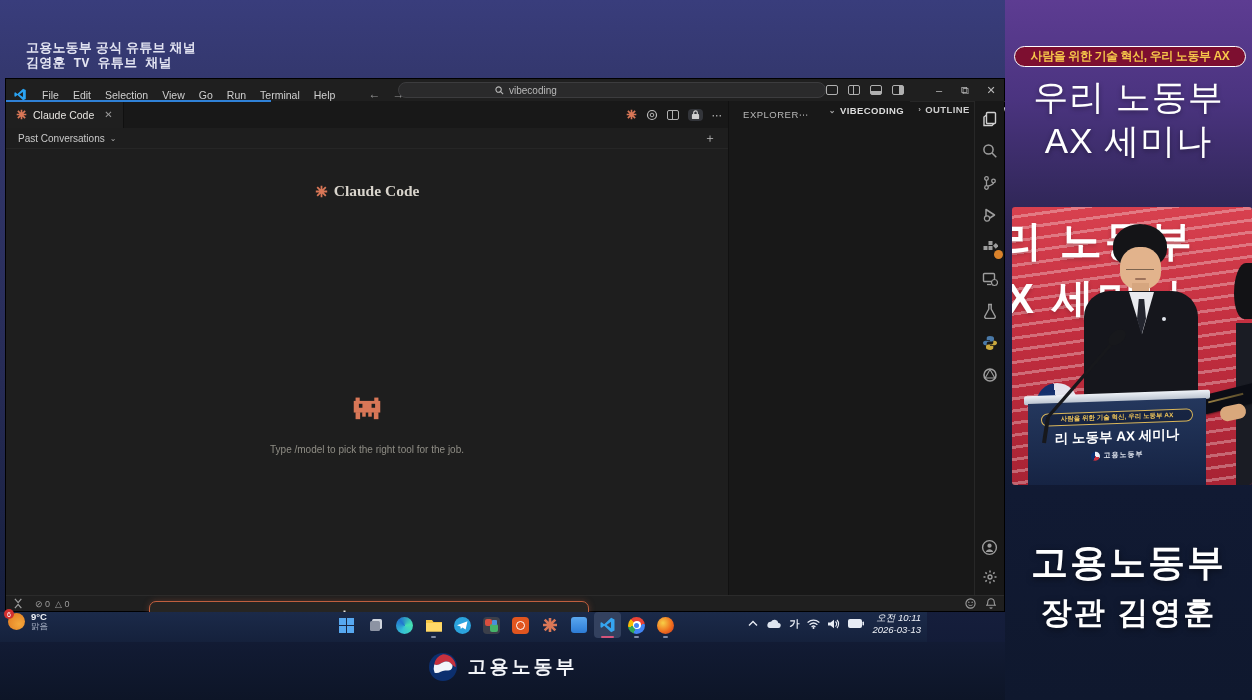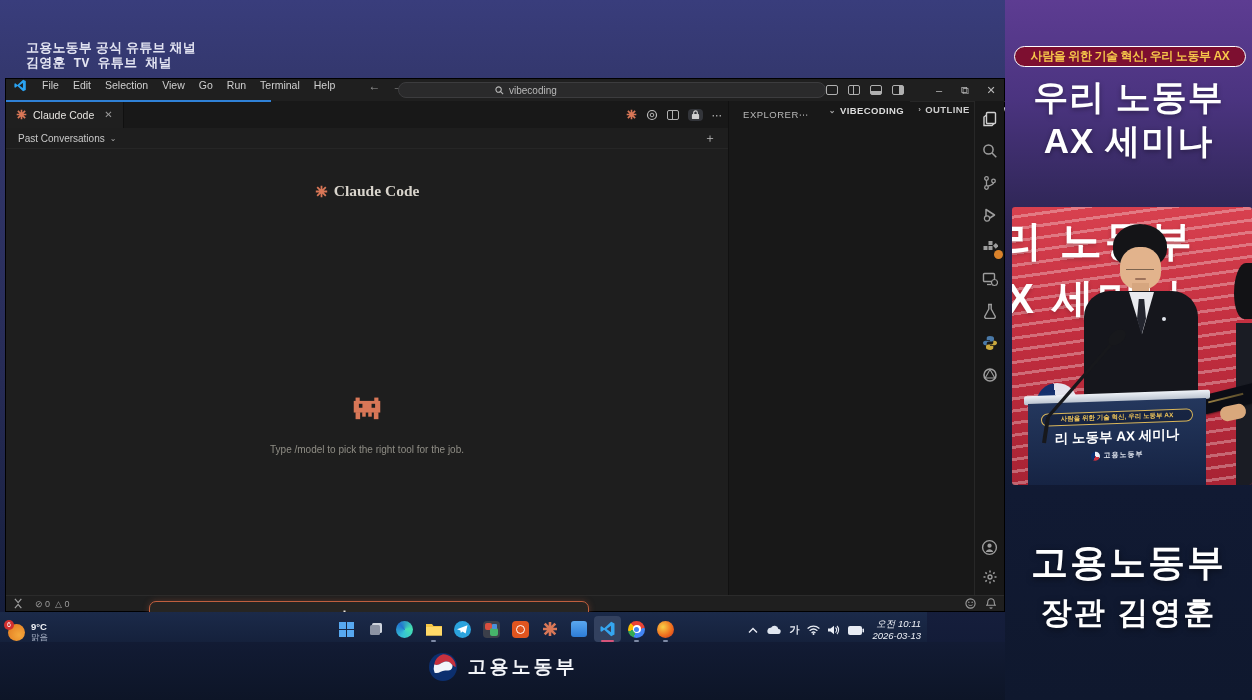--- a/index.html
+++ b/index.html
@@ -13,21 +13,21 @@
   .yt-row { left:18px; top:10px; display:flex; align-items:center; gap:8px; }
   .yt-logo { width:34px; height:23px; background:#ff0000; border-radius:6px; position:relative; }
   .yt-logo::after { content:""; position:absolute; left:13px; top:6px;
     border-left:10px solid #fff; border-top:6px solid transparent; border-bottom:6px solid transparent; }
   .yt-title { color:#fff; font-size:19px; font-weight:bold; letter-spacing:.3px; }
   .chan { left:18px; color:#e3e4f2; font-size:13px; font-weight:bold; letter-spacing:.2px;margin-left:8px; }
 
   
   #vscode { left:5px; top:78px; width:1000px; height:534px; background:#1e1e1e;
     border:1px solid #000; display:flex; flex-direction:column; font-size:10.5px; color:#ccc; }
-  .titlebar { height:22px; background:#1f1f1f; display:flex; align-items:flex-start; position:relative; flex:none; }
+  .titlebar { height:22px; background:#1f1f1f; display:flex; align-items:flex-end; position:relative; flex:none; }
   .menu-item { padding:0 7px; color:#cfcfcf; font-size:10.5px; cursor:default; }
   .nav-arrows { margin-left:26px; display:flex; gap:12px; color:#9a9a9a; font-size:12px; }
   .searchbox { position:absolute; left:392px; top:3px; width:428px; height:16px;
     background:#2a2a2b; border:1px solid #3c3c3e; border-radius:8px;
     display:flex; align-items:center; justify-content:flex-start; padding-left:96px; gap:5px;
     color:#b9b9b9; font-size:10px; }
   .win-controls { position:absolute; right:0; top:0; height:22px; display:flex; align-items:center; }
   .wc { width:26px; text-align:center; color:#b9b9b9; font-size:11px; }
   .layout-ic { width:12px; height:10px; border:1px solid #b0b0b0; border-radius:2px; display:inline-block; position:relative; }
   .layout-ic.l2::after{content:"";position:absolute;left:4px;top:0;bottom:0;border-left:1px solid #b0b0b0;}
@@ -81,21 +81,21 @@
   .ab-badge { position:absolute; right:-3px; bottom:-2px; width:9px; height:9px; border-radius:50%;
     background:#d9822b; }
   .ab-bottom { margin-top:auto; display:flex; flex-direction:column; gap:10px; padding-bottom:8px; align-items:center; }
 
   .statusbar { height:16px; background:#1f1f1f; border-top:1px solid #2b2b2b; display:flex;
     align-items:center; padding:0 8px; gap:10px; color:#9d9d9d; font-size:9px; flex:none; }
   .sb-right { margin-left:auto; display:flex; gap:10px; align-items:center; }
 
   
   #taskbar { left:0; top:612px; width:927px; height:30px;
-    background:linear-gradient(180deg,#1b2a49,#15213c); display:flex; align-items:flex-end; }
+    background:linear-gradient(180deg,#1b2a49,#15213c); display:flex; align-items:flex-start; }
   .weather { display:flex; align-items:center; gap:6px; padding-left:8px; }
   .sun { width:17px; height:17px; border-radius:50%; background:radial-gradient(circle at 65% 65%,#f4a83c,#e0761e); position:relative; }
   .sun-badge { position:absolute; left:-4px; top:-4px; width:10px; height:10px; border-radius:50%;
     background:#d22f2f; color:#fff; font-size:7px; display:flex; align-items:center; justify-content:center; }
   .wx-col { display:flex; flex-direction:column; line-height:1.1; }
   .wx-temp { color:#f0f2f6; font-size:9.5px; font-weight:bold; }
   .wx-desc { color:#aab3c6; font-size:8.5px; }
   .tb-apps { position:absolute; left:333px; display:flex; gap:2px; }
   .tb-app { width:27px; height:26px; border-radius:4px; display:flex; align-items:center; justify-content:center; position:relative; }
   .tb-app.active { background:#33415f; }
@@ -116,21 +116,21 @@
   .corner-logo { position:absolute; left:1196px; top:-8px; width:56px; text-align:center; }
   .corner-name { color:#d4dbe8; font-size:8px; font-weight:bold; letter-spacing:1px; margin-top:1px; }
 
   
   #right-panel { left:1005px; top:0; width:247px; height:700px;
     background:linear-gradient(180deg,#5d3c92 0%,#4b3480 14%,#2c2552 32%,#1a2040 52%,#111a33 70%,#0f182e 100%); }
   .banner-pill { position:absolute; left:9px; top:46px; width:232px; height:21px; border-radius:11px;
     background:#7d0f30; border:1.5px solid #ffffff; display:flex; align-items:center; justify-content:center;
     color:#f6c64a; font-size:12px; font-weight:bold; white-space:nowrap; letter-spacing:-.4px; }
   .panel-title { position:absolute; left:0; width:247px; text-align:center; color:#ffffff;
-    font-weight:700; font-size:35px; letter-spacing:1px; text-shadow:0 2px 5px rgba(0,0,0,.35); }
+    font-weight:400; font-size:35px; letter-spacing:1px; text-shadow:0 2px 5px rgba(0,0,0,.35); }
   .pt1 { top:74px; } .pt2 { top:118px; }
   .big-ministry { position:absolute; left:0; width:247px; top:538px; text-align:center; color:#fff;
     font-size:37px; font-weight:900; letter-spacing:2px; text-shadow:0 2px 6px rgba(0,0,0,.5); }
   .minister-name { position:absolute; left:0; width:247px; top:592px; text-align:center; color:#fff;
     font-size:31px; font-weight:800; letter-spacing:2px; text-shadow:0 2px 6px rgba(0,0,0,.5); }
 
   
   #video-frame { position:absolute; left:7px; top:207px; width:240px; height:278px; overflow:hidden;
     border-radius:3px; background:
       repeating-linear-gradient(-8deg, rgba(255,255,255,0) 0 9px, rgba(255,255,255,.30) 9px 12px),

